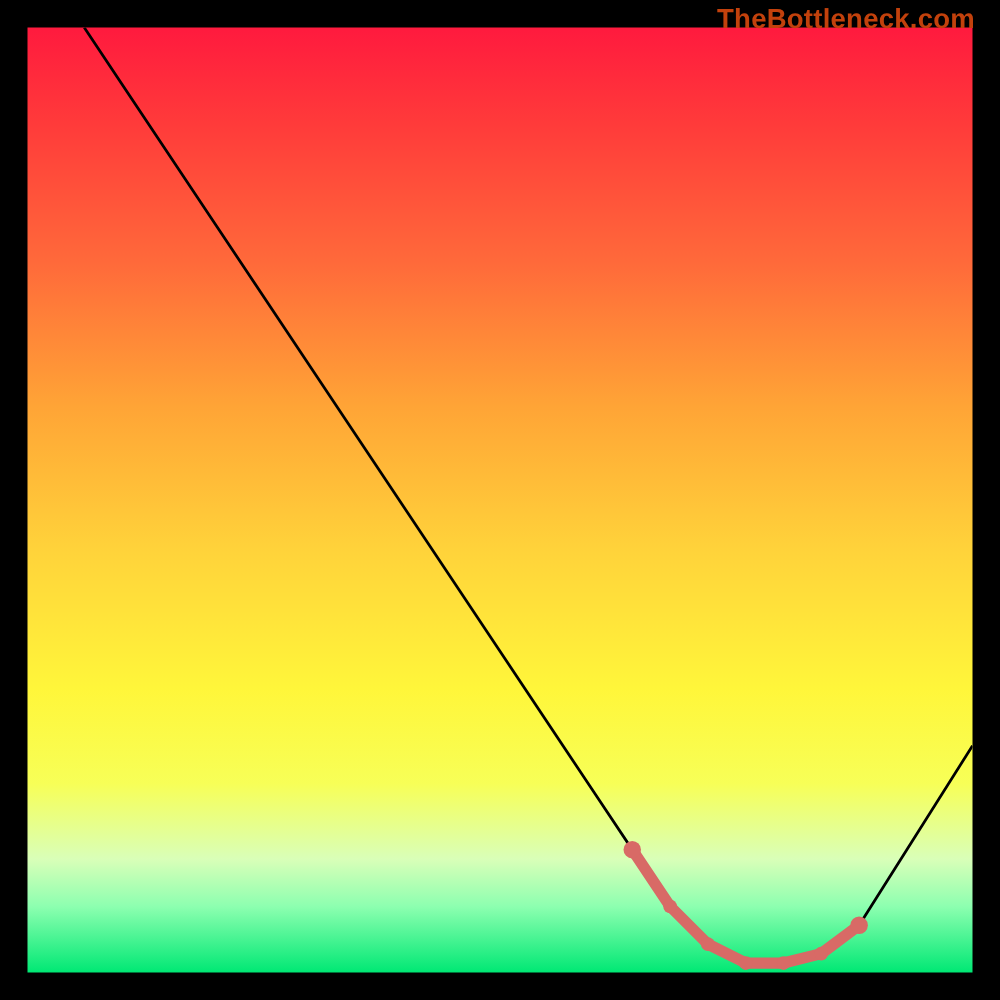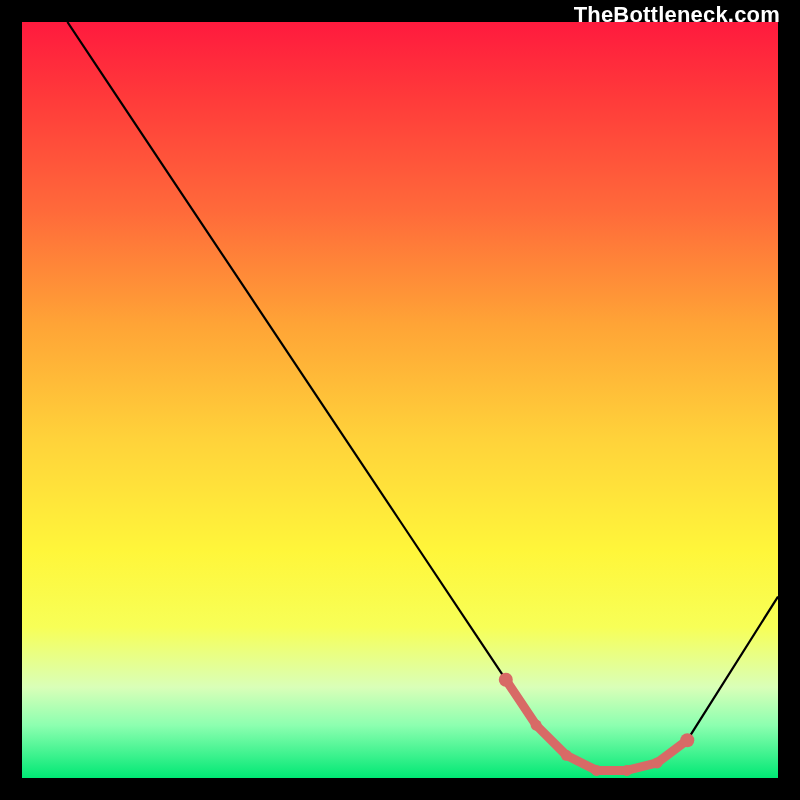--- a/index.html
+++ b/index.html
@@ -28,21 +28,21 @@
       #8dffb0 93%,
       #00e874 100%);
   }
   .watermark {
     position: absolute;
     top: 2px;
     right: 20px;
     font-family: Arial, Helvetica, sans-serif;
     font-size: 22px;
     font-weight: 600;
-    color: #ffffff;
+    color: #c2410c;
     letter-spacing: 0.2px;
   }
   svg.plot {
     position: absolute;
     left: 22px;
     top: 22px;
     width: 756px;
     height: 756px;
   }
   .curve {

